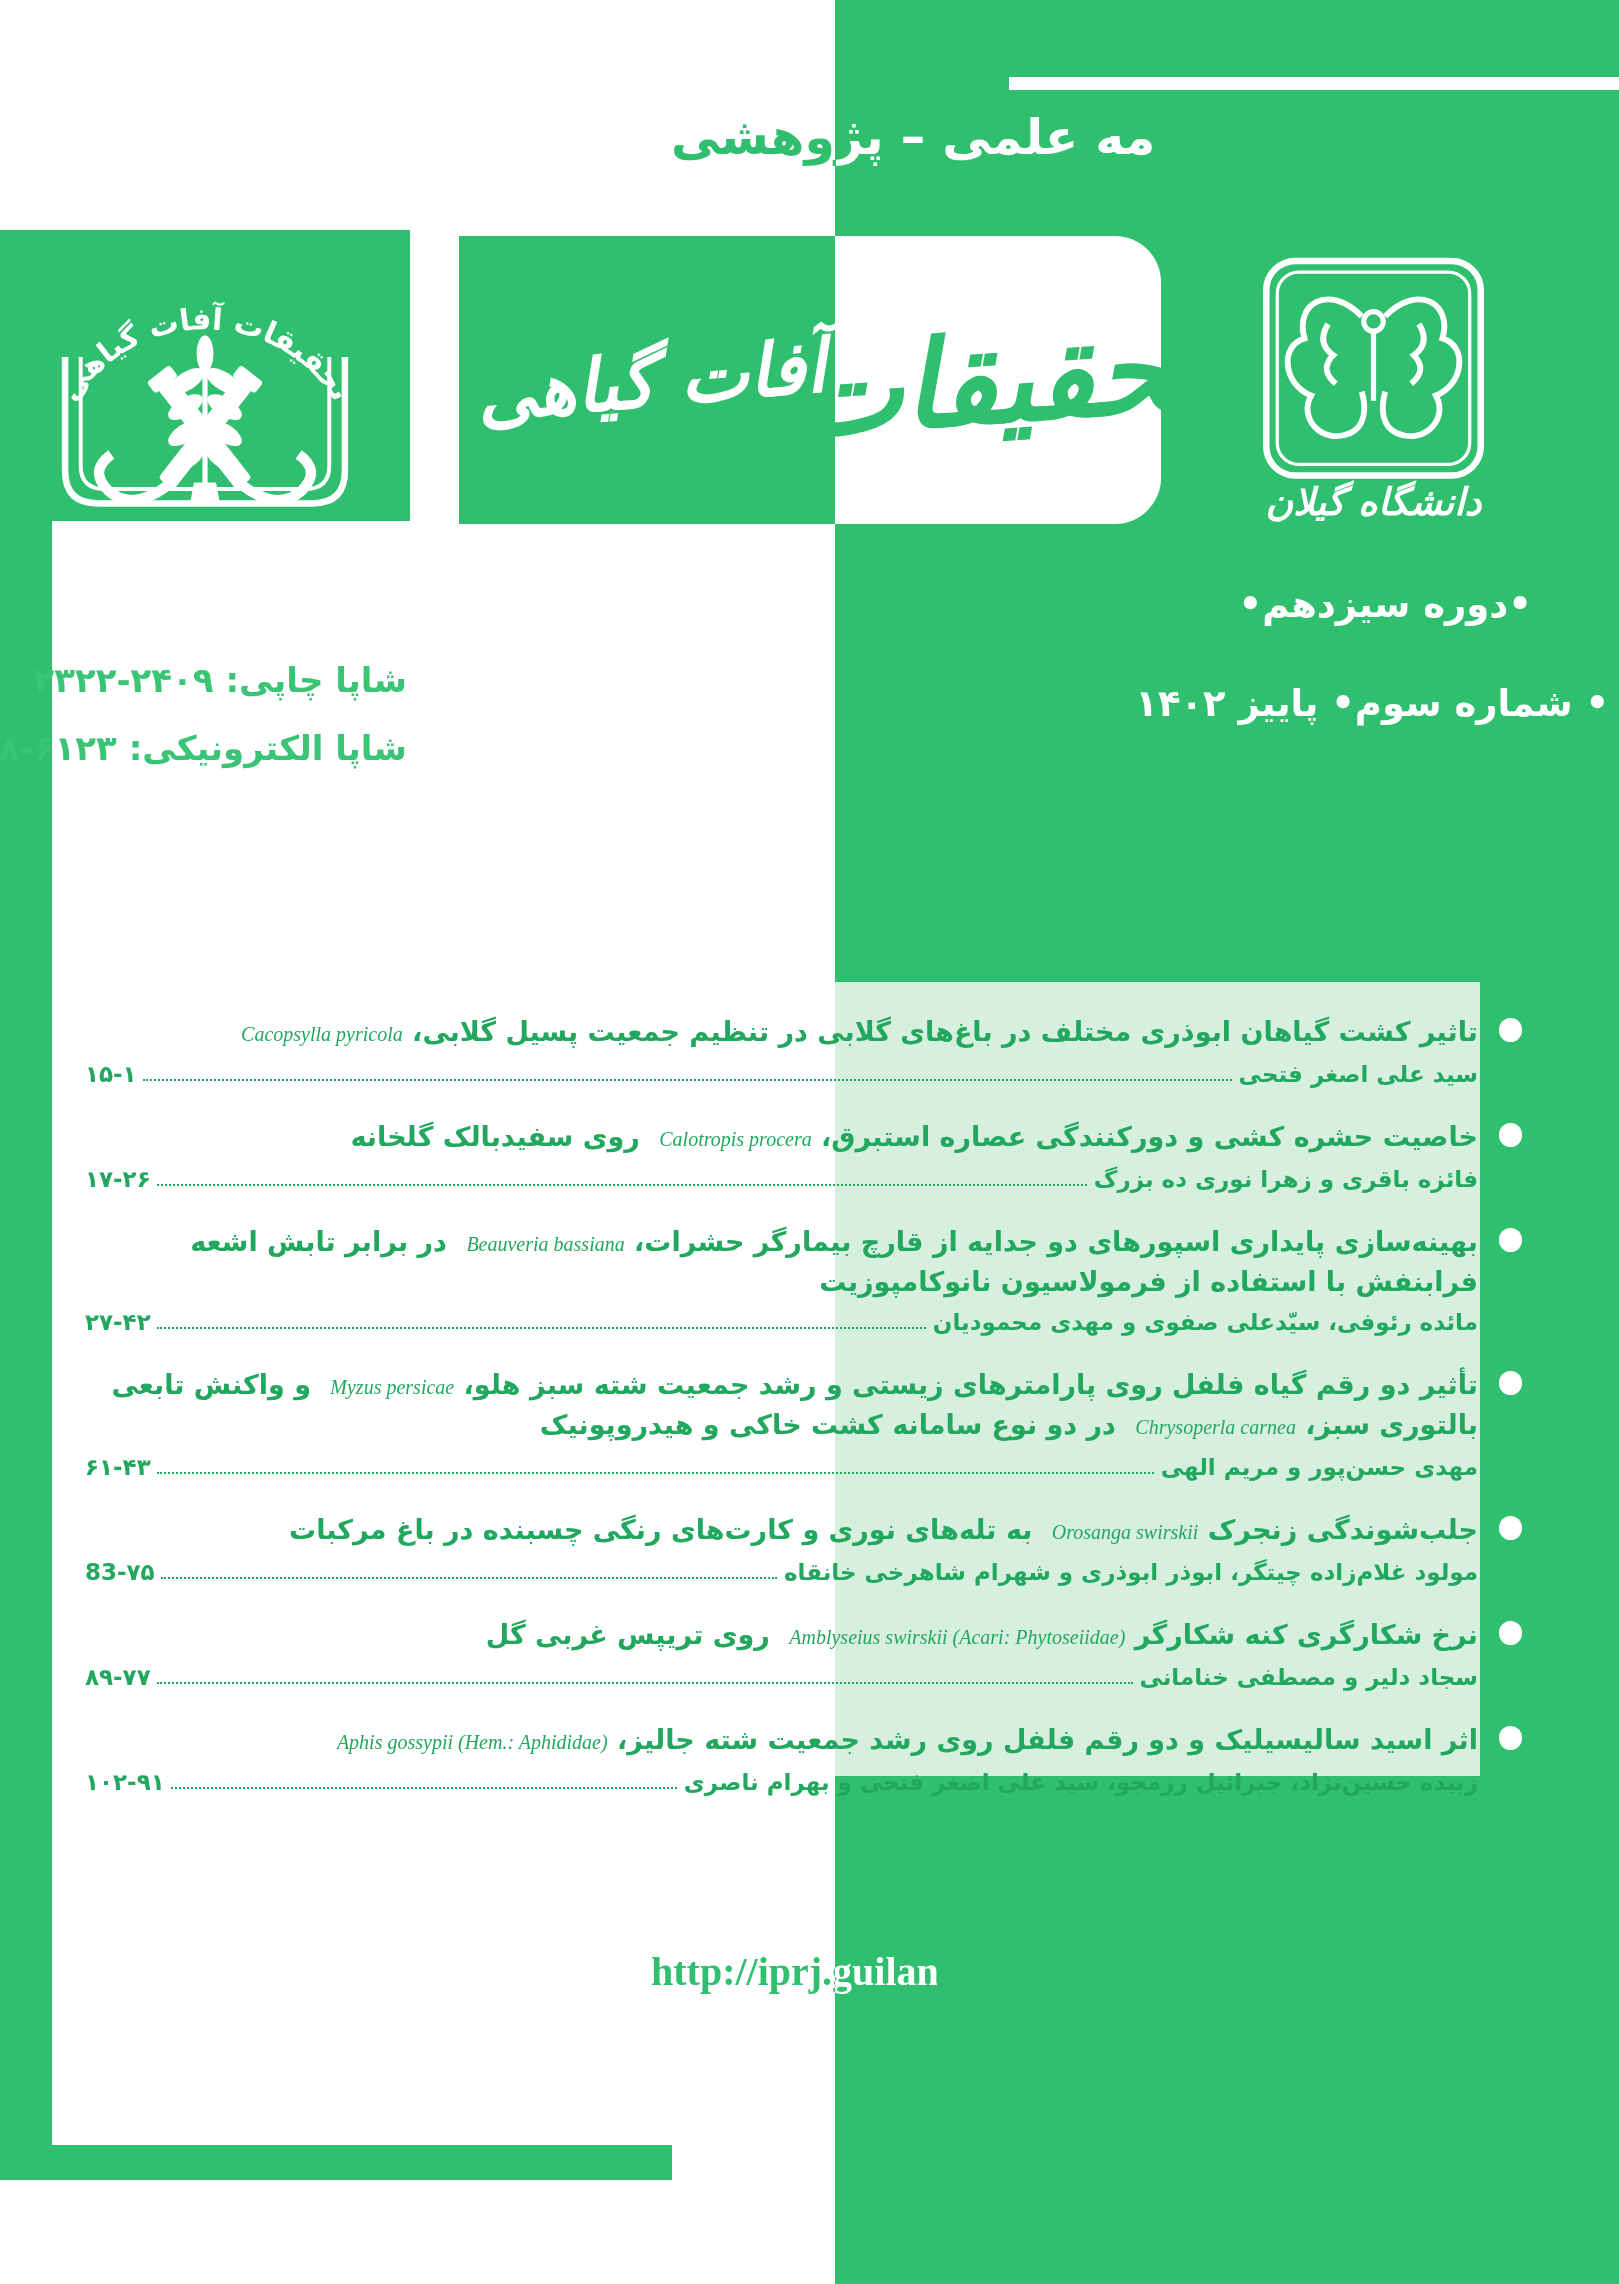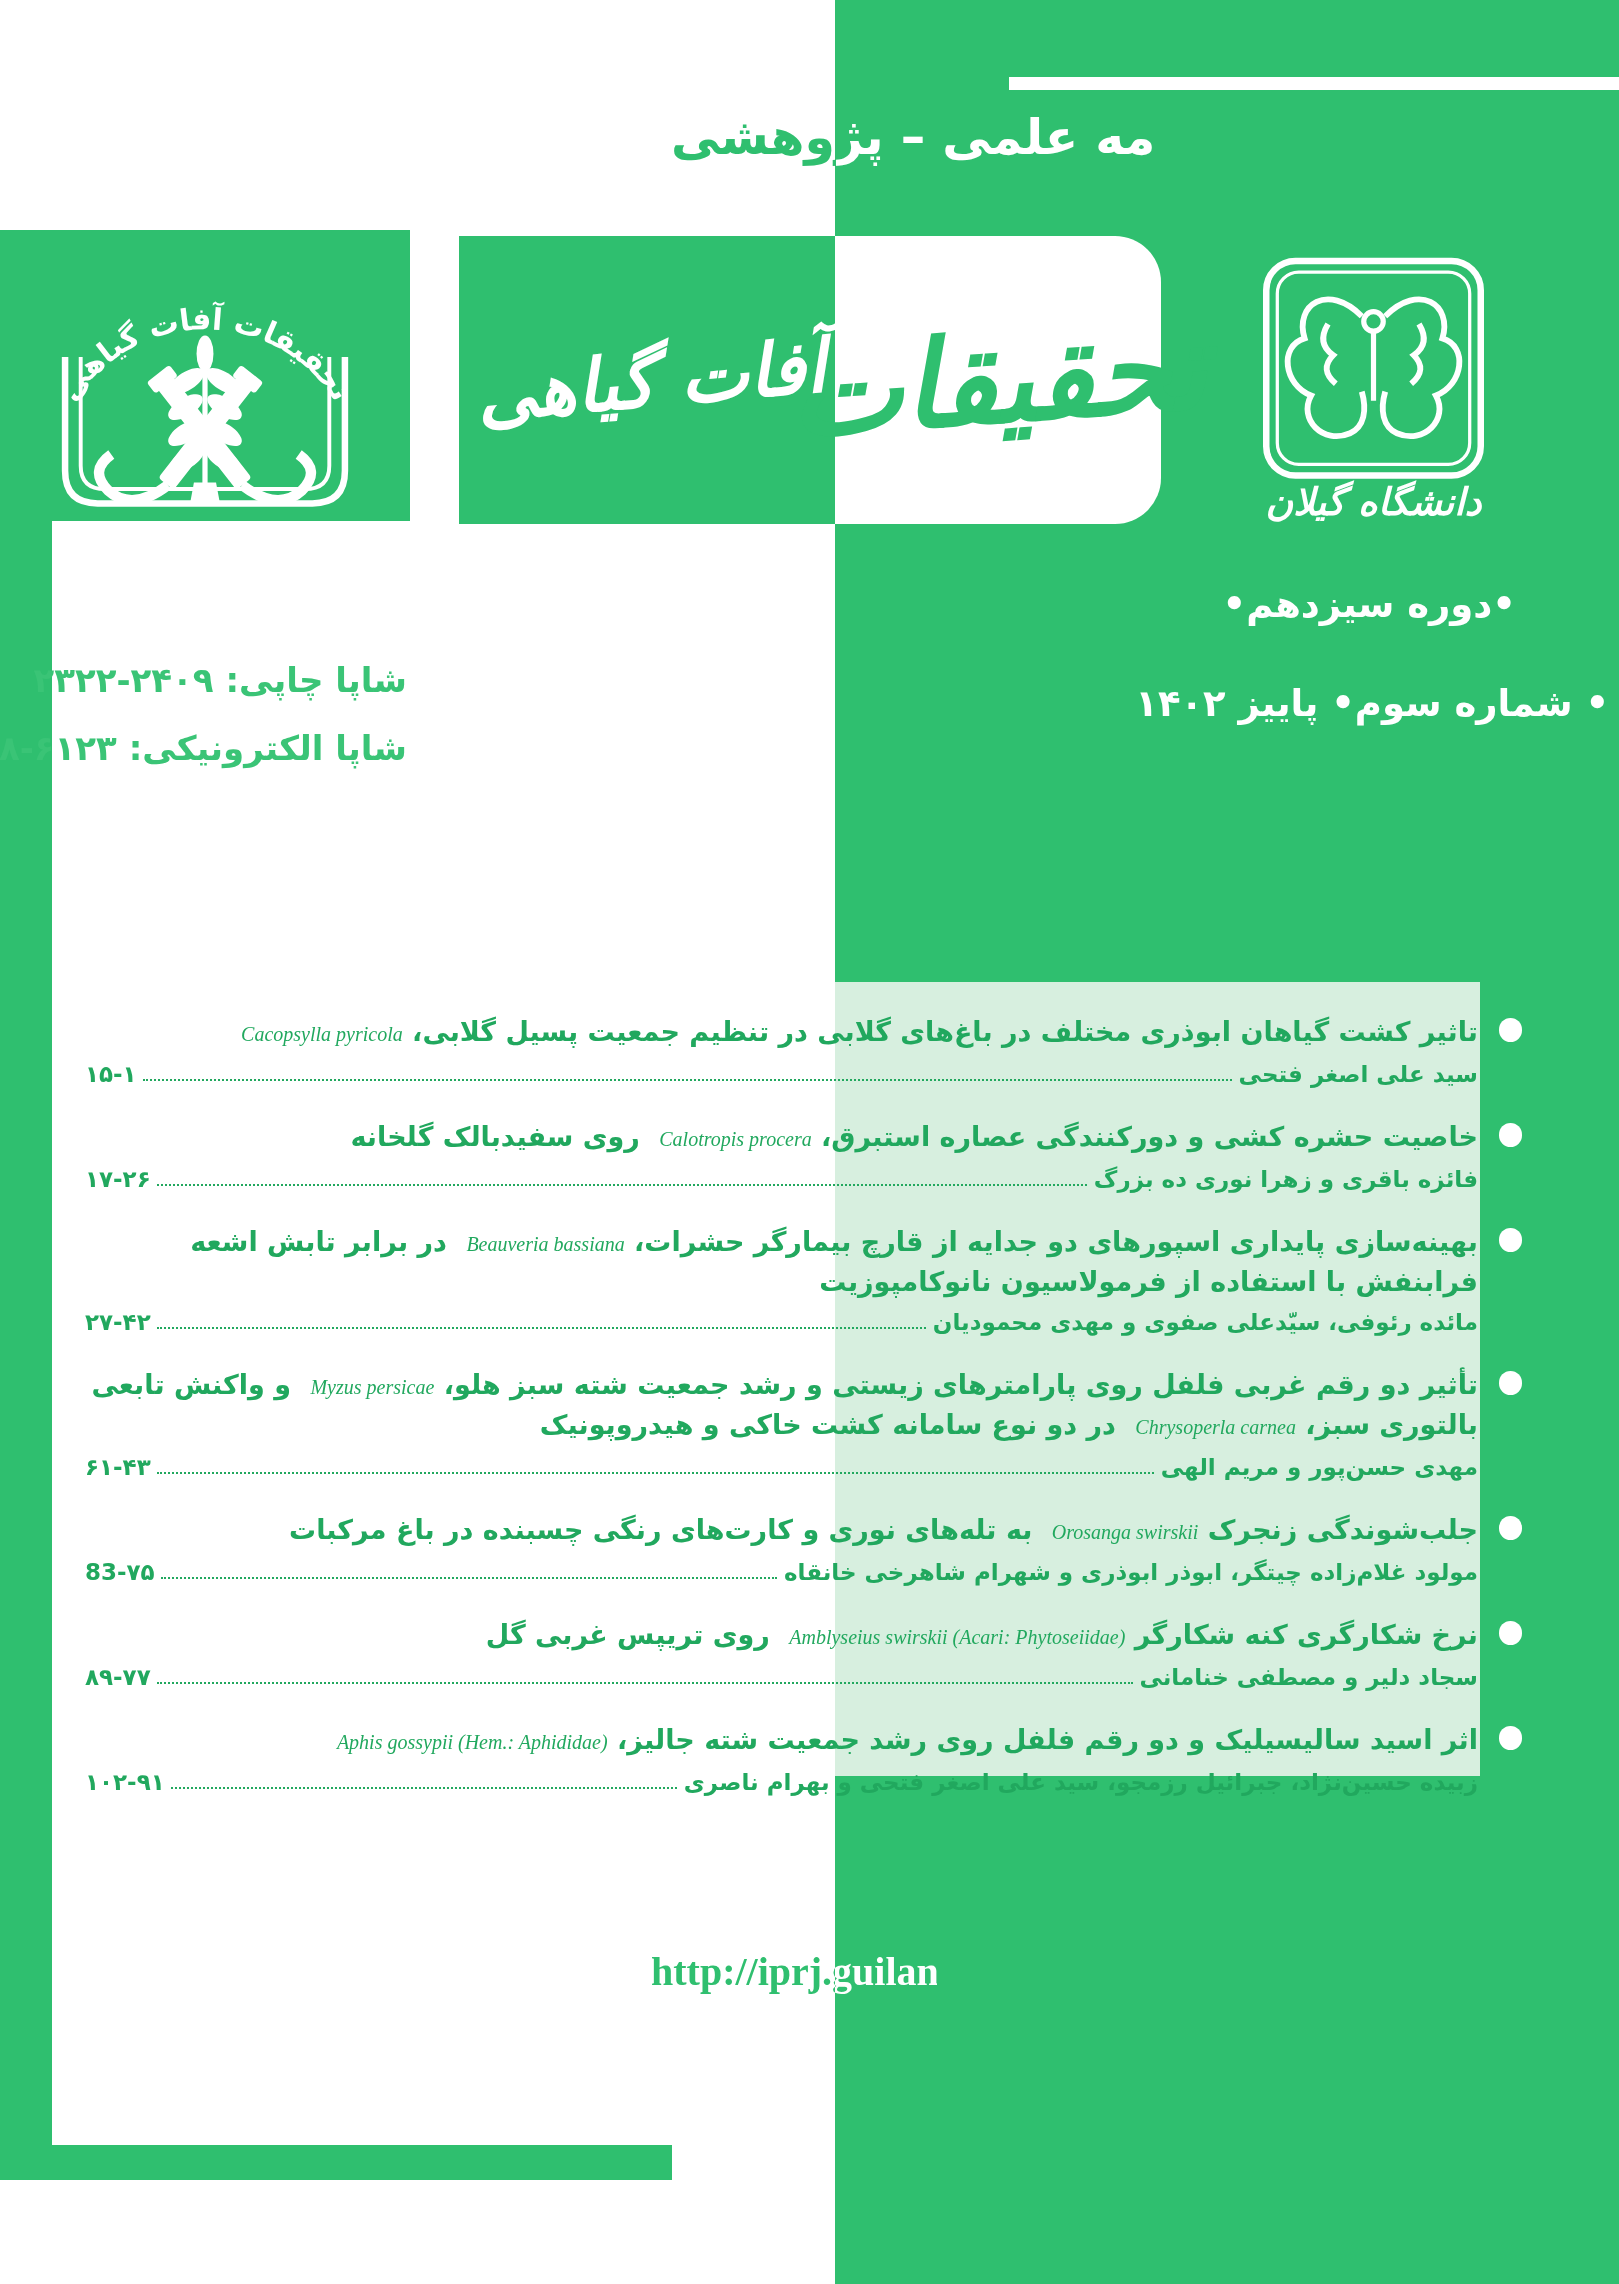--- a/index.html
+++ b/index.html
@@ -28,21 +28,21 @@
     left:459px;top:236px;width:384px;height:288px;display:flex;align-items:center;justify-content:center;
     color:var(--white);font-size:73px;font-weight:bold;font-style:italic;transform:rotate(-5deg);white-space:nowrap;
   }
   
   .banner{left:671px;top:109px;width:482px;height:73px;font-size:49px;font-weight:bold;text-align:center;}
   .banner span{position:absolute;left:0;top:0;width:100%;white-space:nowrap;}
   .banner .part-green{color:var(--green);clip-path:inset(0 calc(100% - 165px) 0 0);}
   .banner .part-white{color:var(--white);clip-path:inset(0 0 0 165px);}
   
   .issue-line{color:var(--white);font-weight:bold;font-size:37px;white-space:nowrap;direction:rtl;}
-  .issue-1{right:103px;top:583px;}
+  .issue-1{right:87px;top:583px;}
   .issue-2{right:9.8px;top:682px;}
   .issn{left:68px;top:663px;width:339px;text-align:left;direction:rtl;color:var(--issn-text);
         font-weight:bold;font-size:34px;line-height:1.0;}
   .issn .row{margin-bottom:34px;white-space:nowrap;}
   
   .toc-panel{left:835px;top:982px;width:645px;height:794px;background:var(--mint);}
   .toc{left:85px;top:1013px;width:1393px;color:var(--toc-text);}
   .toc-entry{position:relative;margin-bottom:31px;}
   .entry-title{direction:rtl;text-align:right;font-weight:bold;font-size:27px;line-height:38px;}
   .entry-title .la{font-family:Liberation Serif, serif;font-style:italic;font-weight:normal;font-size:20px;margin-left:10px;}
@@ -187,21 +187,21 @@
       <div class="entry-title" dir="rtl"><span class="fa">بهینه‌سازی پایداری اسپورهای دو جدایه از قارچ بیمارگر حشرات، </span><span class="la" dir="ltr">Beauveria bassiana</span><span class="fa"> در برابر تابش اشعه فرابنفش با استفاده از فرمولاسیون نانوکامپوزیت</span></div>
       <div class="entry-meta">
         <span class="pages" dir="ltr">۲۷-۴۲</span>
         <span class="leader"></span>
         <span class="authors" dir="rtl">مائده رئوفی، سیّدعلی صفوی و مهدی محمودیان</span>
       </div>
     </div>
 
     <div class="toc-entry">
       <span class="bullet"></span>
-      <div class="entry-title" dir="rtl"><span class="fa">تأثیر دو رقم غربی فلفل روی پارامترهای زیستی و رشد جمعیت شته سبز هلو، </span><span class="la" dir="ltr">Myzus persicae</span><span class="fa"> و واکنش تابعی بالتوری سبز، </span><span class="la" dir="ltr">Chrysoperla carnea</span><span class="fa"> در دو نوع سامانه کشت خاکی و هیدروپونیک</span></div>
+      <div class="entry-title" dir="rtl"><span class="fa">تأثیر دو رقم گیاه فلفل روی پارامترهای زیستی و رشد جمعیت شته سبز هلو، </span><span class="la" dir="ltr">Myzus persicae</span><span class="fa"> و واکنش تابعی بالتوری سبز، </span><span class="la" dir="ltr">Chrysoperla carnea</span><span class="fa"> در دو نوع سامانه کشت خاکی و هیدروپونیک</span></div>
       <div class="entry-meta">
         <span class="pages" dir="ltr">۶۱-۴۳</span>
         <span class="leader"></span>
         <span class="authors" dir="rtl">مهدی حسن‌پور و مریم الهی</span>
       </div>
     </div>
 
     <div class="toc-entry">
       <span class="bullet"></span>
       <div class="entry-title" dir="rtl"><span class="fa">جلب‌شوندگی زنجرک </span><span class="la" dir="ltr">Orosanga swirskii</span><span class="fa"> به تله‌های نوری و کارت‌های رنگی چسبنده در باغ مرکبات</span></div>

